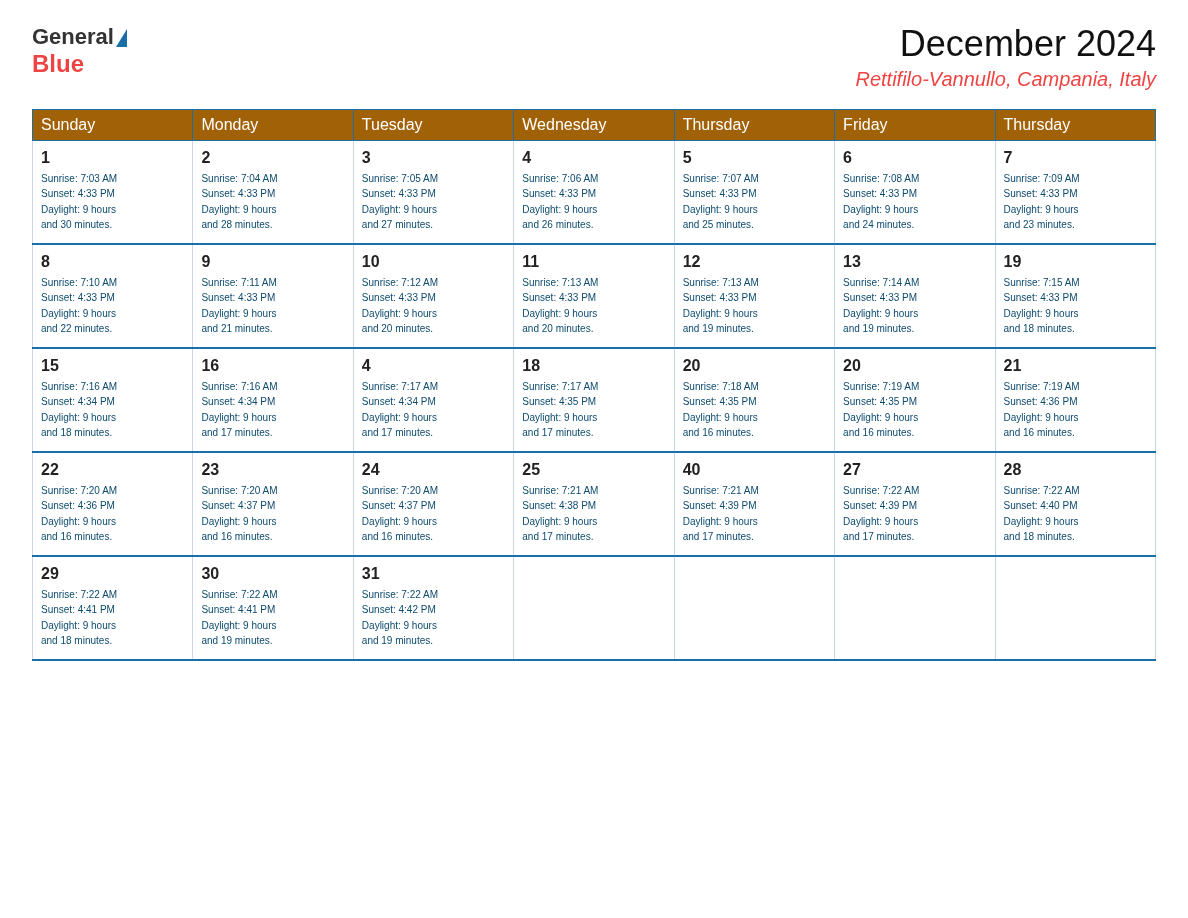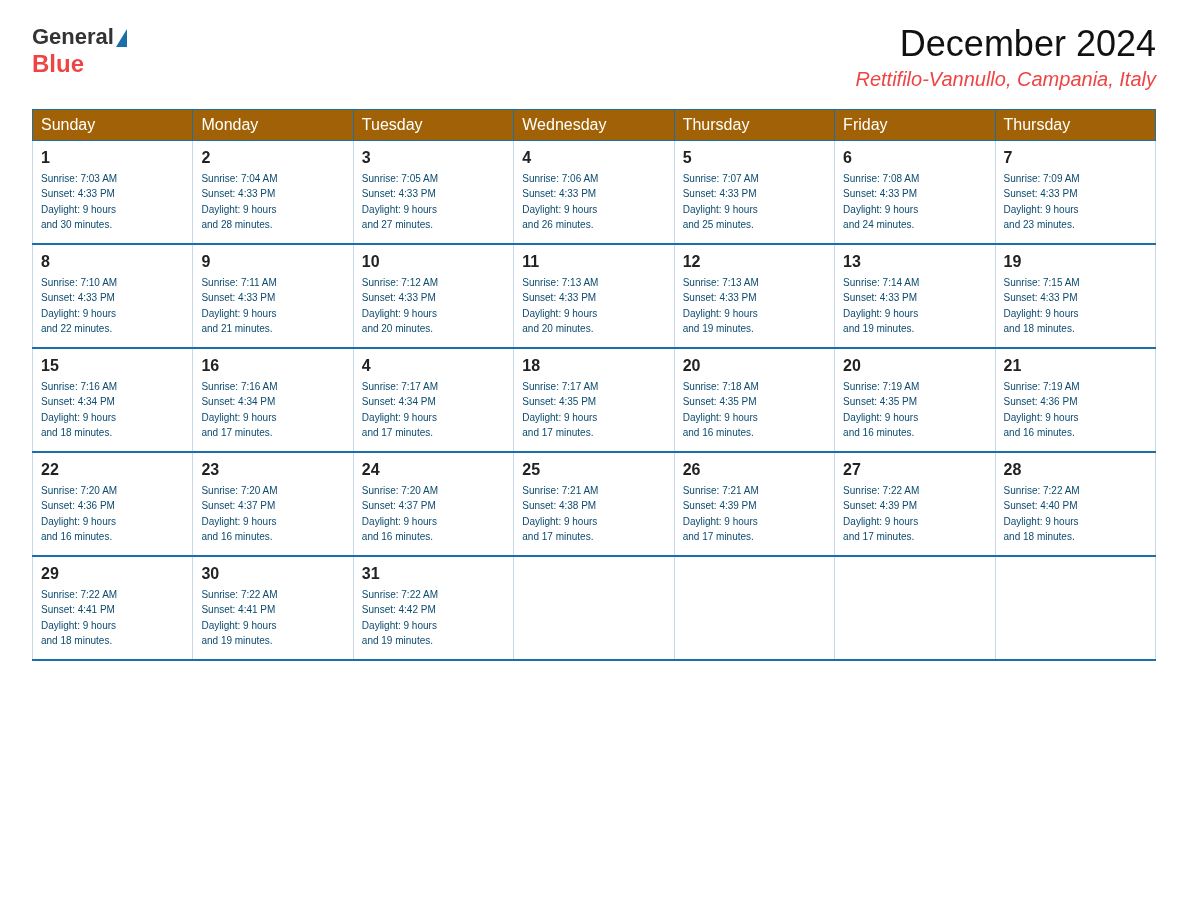--- a/index.html
+++ b/index.html
@@ -237,21 +237,21 @@
         </td>
         <td>
           <span class="day-number">24</span>
           <div class="day-info">Sunrise: 7:20 AM<br>Sunset: 4:37 PM<br>Daylight: 9 hours<br>and 16 minutes.</div>
         </td>
         <td>
           <span class="day-number">25</span>
           <div class="day-info">Sunrise: 7:21 AM<br>Sunset: 4:38 PM<br>Daylight: 9 hours<br>and 17 minutes.</div>
         </td>
         <td>
-          <span class="day-number">26</span>
+          <span class="day-number">40</span>
           <div class="day-info">Sunrise: 7:21 AM<br>Sunset: 4:39 PM<br>Daylight: 9 hours<br>and 17 minutes.</div>
         </td>
         <td>
           <span class="day-number">27</span>
           <div class="day-info">Sunrise: 7:22 AM<br>Sunset: 4:39 PM<br>Daylight: 9 hours<br>and 17 minutes.</div>
         </td>
         <td>
           <span class="day-number">28</span>
           <div class="day-info">Sunrise: 7:22 AM<br>Sunset: 4:40 PM<br>Daylight: 9 hours<br>and 18 minutes.</div>
         </td>

